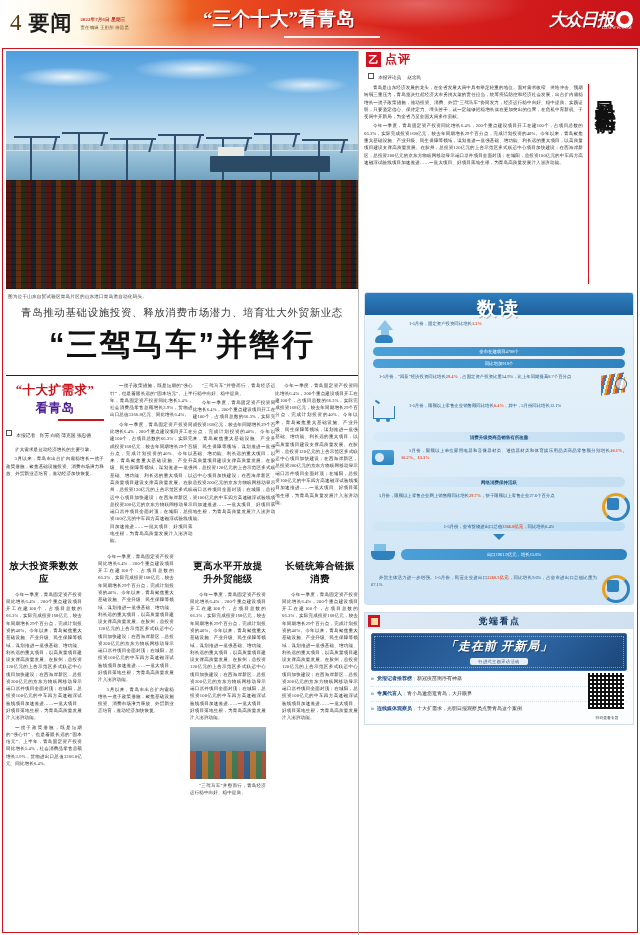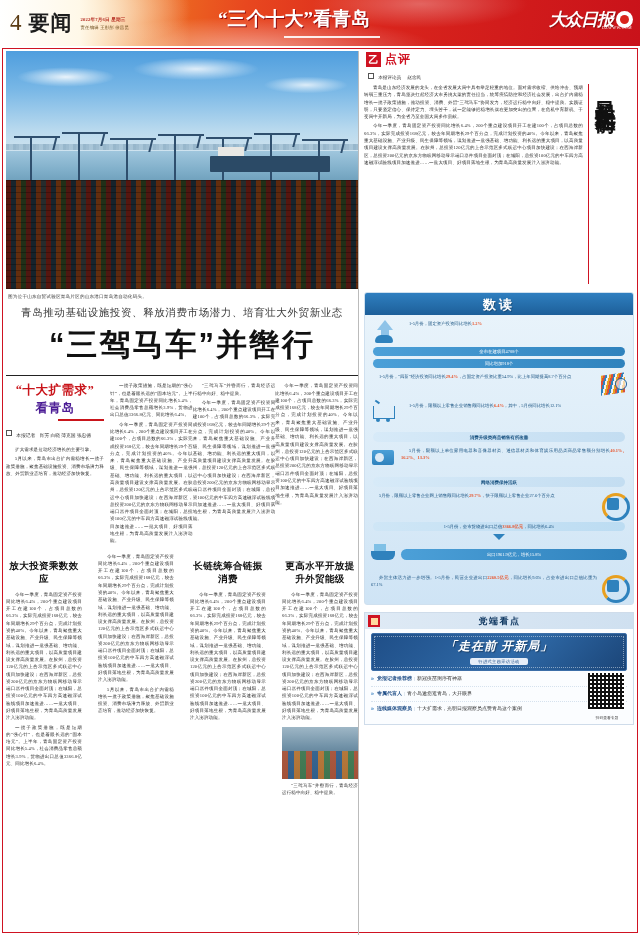--- a/index.html
+++ b/index.html
@@ -23,21 +23,21 @@
     background:linear-gradient(90deg,#ffffff 0%,#fff8e8 42%,rgba(255,247,224,.35) 78%,rgba(255,255,255,0) 100%);}
   .mh-inner{position:relative;height:100%;display:flex;align-items:center;}
   .mh-pagenum{font-size:23px;color:#5a3a12;margin-left:10px;font-family:"Liberation Serif",serif;font-weight:400;}
   .mh-section{font-size:21px;font-weight:bold;color:#1d1d1d;margin-left:7px;letter-spacing:1px;}
   .mh-meta{margin-left:8px;line-height:1.35;padding-top:2px;}
   .mh-date{font-size:4.6px;color:#b3261b;font-weight:bold;letter-spacing:.2px;white-space:nowrap;}
   .mh-editors{font-size:4.4px;color:#6a4a1a;letter-spacing:.2px;white-space:nowrap;margin-top:2px;}
   .mh-slogan{position:absolute;left:196px;top:6px;display:flex;align-items:baseline;}
   .mh-slg-a{font-size:25px;font-weight:bold;color:#ffffff;letter-spacing:1px;
     text-shadow:1px 1px 0 #8d0d10,2px 2px 2px rgba(0,0,0,.28);}
-  .mh-slg-b{font-size:19px;font-weight:bold;color:#ffffff;margin-left:22px;
+  .mh-slg-b{font-size:19px;font-weight:bold;color:#ffffff;margin-left:7px;
     text-shadow:1px 1px 0 #8d0d10;}
   .mh-slg-ul{position:absolute;left:284px;top:36px;width:96px;height:2px;background:#ffffff;opacity:.9;}
   .mh-logo{position:absolute;right:7px;top:8px;display:flex;align-items:center;}
   .mh-logo-txt{font-size:17px;font-weight:bold;color:#ffffff;font-style:italic;letter-spacing:-1px;
     text-shadow:1px 1px 1px rgba(0,0,0,.3);font-family:"Liberation Serif",serif;}
   .mh-logo-badge{width:17px;height:17px;border-radius:50%;background:#ffffff;margin-left:3px;
     position:relative;}
   .mh-logo-badge:after{content:"";position:absolute;left:4px;top:4px;width:9px;height:9px;
     border-radius:50%;background:#d9241c;}
   .mh-logo-sub{position:absolute;right:8px;top:25px;font-size:4px;color:#fff;letter-spacing:.4px;}
@@ -123,21 +123,21 @@
   .rp-text{flex:1;padding-right:5px;}
   .rp-vhead{width:40px;flex:0 0 40px;border-left:1.4px solid #cf1322;padding-left:5px;}
   .vhead-chars{writing-mode:vertical-rl;font-size:21px;font-weight:bold;color:#111;
     letter-spacing:2px;line-height:1.06;font-family:"Liberation Sans","DejaVu Sans",sans-serif;
     height:200px;}
 
   
   .info-card{margin-top:8px;border:1px solid #cfe0ef;border-radius:3px;overflow:hidden;
     background:linear-gradient(180deg,#eaf4fb 0%,#dcecf8 55%,#cfe4f5 100%);padding:0 0 6px 0;position:relative;}
   .info-title-bar{height:22px;background:linear-gradient(180deg,#2f7fc0,#1d5f99);position:relative;}
-  .info-title{position:absolute;left:0;right:0;top:3px;text-align:center;font-size:13px;font-weight:bold;
+  .info-title{position:absolute;left:0;right:0;top:3px;text-align:center;font-size:19px;font-weight:bold;
     color:#ffffff;letter-spacing:3px;text-shadow:1px 1px 0 rgba(0,0,0,.25);
     font-family:Liberation Sans, sans-serif;}
   .stat{display:flex;align-items:flex-start;padding:5px 6px 0 6px;gap:4px;}
   .stat.rev{flex-direction:row-reverse;}
   .stat-ico{width:26px;flex:0 0 26px;height:24px;position:relative;}
   .stat-txt{flex:1;font-size:4.4px;line-height:1.62;color:#16507f;text-align:justify;text-indent:8px;}
   .hl{color:#e8532a;font-weight:bold;}
   .pill{margin:3px 8px 0 8px;border-radius:8px;text-align:center;font-size:4.4px;color:#ffffff;
     padding:2px 0;background:linear-gradient(90deg,#4ca0d8,#2f82bd);}
   .pill.light{background:linear-gradient(90deg,#cfe6f6,#bcdcf2);color:#16507f;}
@@ -298,28 +298,28 @@
         <div class="col">
           <div class="subhead">放大投资乘数效应</div>
           <p class="para">今年一季度，青岛固定资产投资同比增长6.4%，200个重点建设项目开工在建100个，占项目总数的66.3%，实际完成投资168亿元，较去年同期增长29个百分点，完成计划投资的40%。今年以来，青岛聚焦重大基础设施、产业升级、民生保障等领域，谋划推进一批强基础、增功能、利长远的重大项目，以高质量项目建设支撑高质量发展。在胶州，总投资120亿元的上合示范区多式联运中心项目加快建设；在西海岸新区，总投资200亿元的京东方物联网移动显示端口器件项目全面封顶；在城阳，总投资100亿元的中车四方高速磁浮试验线项目加速推进……一批大项目、好项目落地生根，为青岛高质量发展注入澎湃动能。</p>
           <p class="para">一揽子政策措施，既是短期的“强心针”，也是着眼长远的“固本培元”。上半年，青岛固定资产投资同比增长5.4%，社会消费品零售总额增长3.9%，货物进出口总值3366.8亿元、同比增长6.4%。</p>
         </div>
         <div class="col">
           <p class="para">今年一季度，青岛固定资产投资同比增长6.4%，200个重点建设项目开工在建100个，占项目总数的66.3%，实际完成投资168亿元，较去年同期增长29个百分点，完成计划投资的40%。今年以来，青岛聚焦重大基础设施、产业升级、民生保障等领域，谋划推进一批强基础、增功能、利长远的重大项目，以高质量项目建设支撑高质量发展。在胶州，总投资120亿元的上合示范区多式联运中心项目加快建设；在西海岸新区，总投资200亿元的京东方物联网移动显示端口器件项目全面封顶；在城阳，总投资100亿元的中车四方高速磁浮试验线项目加速推进……一批大项目、好项目落地生根，为青岛高质量发展注入澎湃动能。</p>
           <p class="para">5月以来，青岛市出台扩内需稳增长一揽子政策措施，聚焦基础设施投资、消费市场潜力释放、外贸新业态培育，推动经济加快恢复。</p>
         </div>
         <div class="col">
-          <div class="subhead">长链统筹合链振消费</div>
-          <p class="para">今年一季度，青岛固定资产投资同比增长6.4%，200个重点建设项目开工在建100个，占项目总数的66.3%，实际完成投资168亿元，较去年同期增长29个百分点，完成计划投资的40%。今年以来，青岛聚焦重大基础设施、产业升级、民生保障等领域，谋划推进一批强基础、增功能、利长远的重大项目，以高质量项目建设支撑高质量发展。在胶州，总投资120亿元的上合示范区多式联运中心项目加快建设；在西海岸新区，总投资200亿元的京东方物联网移动显示端口器件项目全面封顶；在城阳，总投资100亿元的中车四方高速磁浮试验线项目加速推进……一批大项目、好项目落地生根，为青岛高质量发展注入澎湃动能。</p>
-        </div>
-        <div class="col">
           <div class="subhead">更高水平开放提升外贸能级</div>
           <p class="para">今年一季度，青岛固定资产投资同比增长6.4%，200个重点建设项目开工在建100个，占项目总数的66.3%，实际完成投资168亿元，较去年同期增长29个百分点，完成计划投资的40%。今年以来，青岛聚焦重大基础设施、产业升级、民生保障等领域，谋划推进一批强基础、增功能、利长远的重大项目，以高质量项目建设支撑高质量发展。在胶州，总投资120亿元的上合示范区多式联运中心项目加快建设；在西海岸新区，总投资200亿元的京东方物联网移动显示端口器件项目全面封顶；在城阳，总投资100亿元的中车四方高速磁浮试验线项目加速推进……一批大项目、好项目落地生根，为青岛高质量发展注入澎湃动能。</p>
           <div class="inset-photo"></div>
           <p class="para">“三驾马车”并辔而行，青岛经济运行稳中向好、稳中提质。</p>
+        </div>
+        <div class="col">
+          <div class="subhead">长链统筹合链振消费</div>
+          <p class="para">今年一季度，青岛固定资产投资同比增长6.4%，200个重点建设项目开工在建100个，占项目总数的66.3%，实际完成投资168亿元，较去年同期增长29个百分点，完成计划投资的40%。今年以来，青岛聚焦重大基础设施、产业升级、民生保障等领域，谋划推进一批强基础、增功能、利长远的重大项目，以高质量项目建设支撑高质量发展。在胶州，总投资120亿元的上合示范区多式联运中心项目加快建设；在西海岸新区，总投资200亿元的京东方物联网移动显示端口器件项目全面封顶；在城阳，总投资100亿元的中车四方高速磁浮试验线项目加速推进……一批大项目、好项目落地生根，为青岛高质量发展注入澎湃动能。</p>
         </div>
       </div>
     </div>
 
     <div class="right-pane">
       <div class="rp-border"></div>
 
       <div class="dianping">
         <div class="dp-mark">乙</div>
         <div class="dp-title">点评</div>

